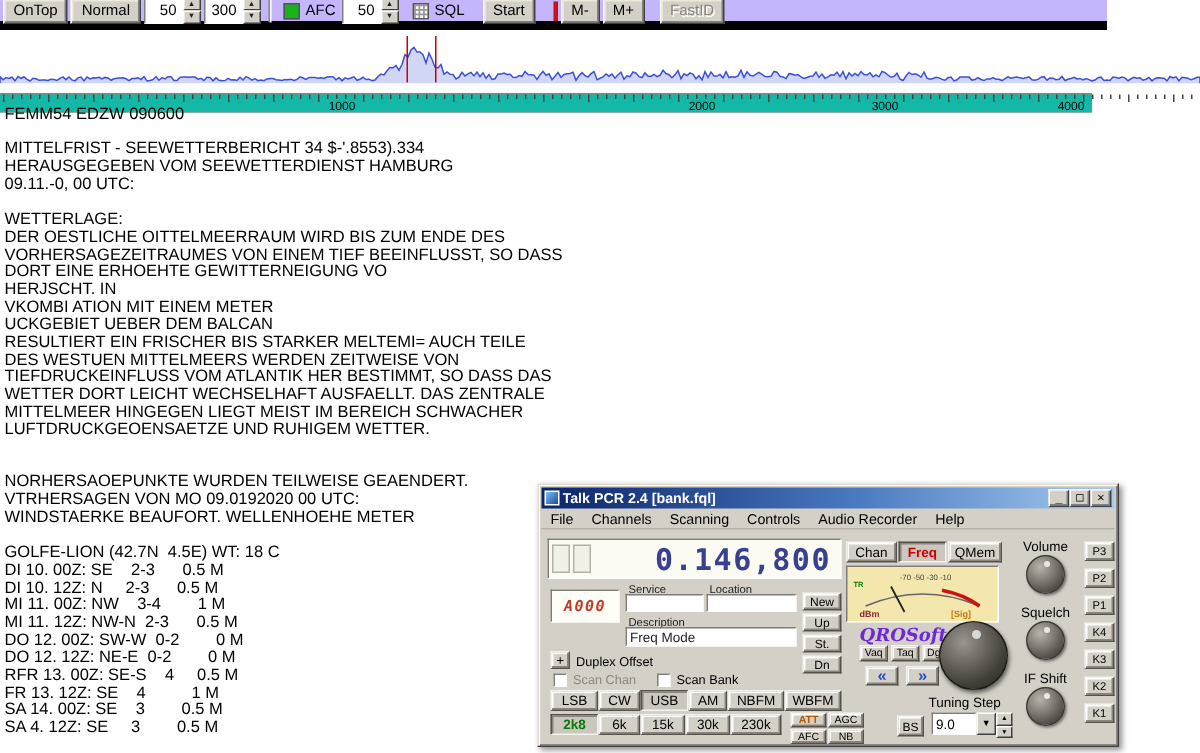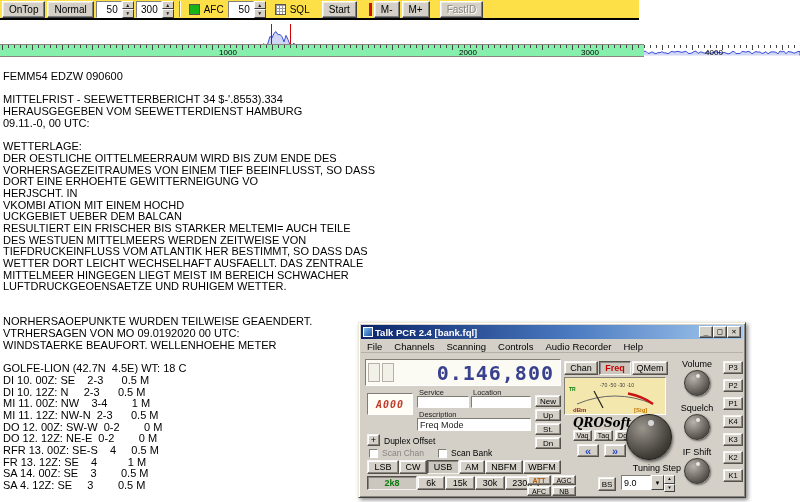--- a/index.html
+++ b/index.html
@@ -1,21 +1,21 @@
 <!DOCTYPE html>
 <html><head>
 <meta charset="utf-8">
 <style>
   *{margin:0;padding:0;box-sizing:border-box;}
   html,body{width:800px;height:502px;}
   body{position:relative;font-family:"Liberation Sans",sans-serif;background:#fff;overflow:hidden;}
 
   
-  .toolbar{position:absolute;left:0;top:0;width:639px;height:20px;background:#fde047;
-    border-bottom:2px solid #000000;display:flex;align-items:center;padding:1px 2px;gap:2px;
+  .toolbar{position:absolute;left:0;top:0;width:738px;height:20px;background:#c4b5fd;
+    border-bottom:6px solid #000000;display:flex;align-items:center;padding:1px 2px;gap:2px;
     font-size:10px;z-index:5;}
   .tbtn{height:17px;padding:0 6px;display:flex;align-items:center;background:#d4d0c8;
     border:1px solid;border-color:#fff #404040 #404040 #fff;
     box-shadow:inset -1px -1px 0 #808080,inset 1px 1px 0 #ece9d8;white-space:nowrap;}
   .tbtn.disabled{color:#8a867f;text-shadow:1px 1px 0 #fff;}
   .tspin{display:flex;height:17px;}
   .tspin .val{width:26px;background:#fff;border:1px solid;border-color:#808080 #fff #fff #808080;
     text-align:right;padding:2px 3px 0 0;}
   .tspin .arr{display:flex;flex-direction:column;width:12px;}
   .tspin .arr div{flex:1;background:#d4d0c8;border:1px solid;border-color:#fff #404040 #404040 #fff;
@@ -26,21 +26,21 @@
     background-image:linear-gradient(#999 1px,transparent 1px),linear-gradient(90deg,#999 1px,transparent 1px);
     background-size:3px 3px;}
   .tlabel{padding:0 2px;}
   .m-ind{width:3px;height:13px;background:#cc1111;margin-left:10px;}
   .ml8{margin-left:8px;}
 
   
   .spectrum{position:absolute;left:0;top:20px;width:800px;height:38px;background:#fff;}
   .spectrum svg{position:absolute;left:0;top:0;}
   .marker{position:absolute;top:4px;width:1px;height:31px;}
-  .ruler{position:absolute;left:0;top:44px;width:644px;height:13px;background:#86efac;
+  .ruler{position:absolute;left:0;top:62px;width:728px;height:13px;background:#14b8a6;
     border-top:1px solid #8a867f;border-bottom:1px solid #8a867f;}
   .tick{position:absolute;top:0;width:1px;background:#444;}
   .tick-label{position:absolute;top:3px;font-size:8px;color:#000;transform:translateX(-50%);}
 
   
   .textarea{position:absolute;left:3px;top:71px;width:795px;height:431px;font-size:11px;
     line-height:11.7px;color:#000;}
   .textarea div{white-space:pre;height:11.7px;}
 
   
@@ -75,21 +75,21 @@
     font-size:20px;color:#39418f;letter-spacing:1px;padding-right:4px;}
 
   .disp-btns{position:absolute;left:205px;top:38px;height:14px;display:flex;gap:1px;}
   .disp-btns .pbtn{height:14px;}
   .freq-active{color:#cc0000;font-weight:bold;}
 
   .meter-wrap{position:absolute;left:205px;top:54px;width:102px;height:38px;background:#f3e7ae;
     border:1px solid;border-color:#807c76 #fff #fff #807c76;}
 
   .logo{position:absolute;left:214px;top:93px;font-size:12px;font-weight:bold;font-style:italic;
-    color:#000000;font-family:"DejaVu Serif",serif;}
+    color:#6d28d9;font-family:"DejaVu Serif",serif;}
   .aux-row{position:absolute;left:214px;top:107px;display:flex;gap:2px;}
   .aux-row .pbtn{width:19px;height:11px;font-size:7px;}
   .arrow-row{position:absolute;left:218px;top:121px;display:flex;gap:5px;}
   .arrow-row .pbtn{width:22px;height:13px;color:#2b48c8;font-weight:bold;font-size:11px;}
 
   .knob-col{position:absolute;left:312px;top:0;width:52px;height:176px;}
   .knob-label{position:absolute;width:52px;text-align:center;font-size:9px;}
   .knob{position:absolute;left:13px;width:26px;height:26px;border-radius:50%;
     background:radial-gradient(circle at 35% 30%,#b8b4ac,#57534c 70%,#33302b);
     border:1px solid #3a3734;box-shadow:1px 1px 2px rgba(0,0,0,.5);}
@@ -115,21 +115,21 @@
   .scan-row{position:absolute;left:10px;top:125px;display:flex;align-items:center;gap:4px;font-size:8.5px;}
   .cb{width:9px;height:9px;background:#fff;border:1px solid;border-color:#807c76 #fff #fff #807c76;}
   .gray-lbl{color:#8a867f;}
   .mr10{margin-right:10px;}
 
   .tuning-knob{position:absolute;left:267px;top:91px;width:46px;height:46px;border-radius:50%;
     background:radial-gradient(circle at 35% 30%,#9a968e,#44403a 65%,#26231f);
     border:1px solid #1d1b18;box-shadow:1px 2px 3px rgba(0,0,0,.55);}
   .tuning-knob:after{content:"";position:absolute;left:21px;top:5px;width:6px;height:6px;
     border-radius:50%;background:#d8d8d8;}
-  .tstep-lbl{position:absolute;left:260px;top:140px;width:62px;text-align:right;font-size:9px;}
+  .tstep-lbl{position:absolute;left:260px;top:140px;width:62px;text-align:left;font-size:9px;}
   .tstep{position:absolute;left:262px;top:152px;display:flex;height:15px;}
   .tstep .tval{width:30px;background:#fff;border:1px solid;border-color:#807c76 #fff #fff #807c76;
     font-size:9px;padding:2px 2px 0;}
   .tstep .tdd{width:13px;background:#d4d0c8;border:1px solid;border-color:#fff #404040 #404040 #fff;
     font-size:6px;display:flex;align-items:center;justify-content:center;}
   .tstep .tspin{width:11px;display:flex;flex-direction:column;}
   .tstep .tspin div{flex:1;background:#d4d0c8;border:1px solid;border-color:#fff #404040 #404040 #fff;
     font-size:4.5px;line-height:5px;text-align:center;}
 
   .modes{position:absolute;left:8px;top:137px;display:flex;}
@@ -331,21 +331,21 @@
     <div> </div>
     <div>MITTELFRIST - SEEWETTERBERICHT 34 $-'.8553).334</div>
     <div>HERAUSGEGEBEN VOM SEEWETTERDIENST HAMBURG</div>
     <div>09.11.-0, 00 UTC:</div>
     <div> </div>
     <div>WETTERLAGE:</div>
     <div>DER OESTLICHE OITTELMEERRAUM WIRD BIS ZUM ENDE DES</div>
     <div>VORHERSAGEZEITRAUMES VON EINEM TIEF BEEINFLUSST, SO DASS</div>
     <div>DORT EINE ERHOEHTE GEWITTERNEIGUNG VO</div>
     <div>HERJSCHT. IN</div>
-    <div>VKOMBI ATION MIT EINEM HOCHD</div>
+    <div>VKOMBI ATION MIT EINEM METER</div>
     <div>UCKGEBIET UEBER DEM BALCAN</div>
     <div>RESULTIERT EIN FRISCHER BIS STARKER MELTEMI= AUCH TEILE</div>
     <div>DES WESTUEN MITTELMEERS WERDEN ZEITWEISE VON</div>
     <div>TIEFDRUCKEINFLUSS VOM ATLANTIK HER BESTIMMT, SO DASS DAS</div>
     <div>WETTER DORT LEICHT WECHSELHAFT AUSFAELLT. DAS ZENTRALE</div>
     <div>MITTELMEER HINGEGEN LIEGT MEIST IM BEREICH SCHWACHER</div>
     <div>LUFTDRUCKGEOENSAETZE UND RUHIGEM WETTER.</div>
     <div> </div>
     <div> </div>
     <div>NORHERSAOEPUNKTE WURDEN TEILWEISE GEAENDERT.</div>
@@ -473,21 +473,21 @@
 
   <div class="modes">
       <div class="pbtn" style="width: 32px;">LSB</div>
       <div class="pbtn" style="width: 28px;">CW</div>
       <div class="pbtn pressed" style="width: 32px;">USB</div>
       <div class="pbtn" style="width: 26px;">AM</div>
       <div class="pbtn" style="width: 38px;">NBFM</div>
       <div class="pbtn" style="width: 38px;">WBFM</div>
     </div>
   <div class="filters">
-      <div class="pbtn pressed active-filter" style="width: 50px; text-align: center;">2k8</div>
+      <div class="pbtn pressed active-filter" style="width: 32px; text-align: center;">2k8</div>
       <div class="pbtn" style="width: 28px;">6k</div>
       <div class="pbtn" style="width: 30px;">15k</div>
       <div class="pbtn" style="width: 30px;">30k</div>
       <div class="pbtn" style="width: 34px;">230k</div>
     </div>
   <div class="dsp">
       <div class="pbtn att">ATT</div>
       <div class="pbtn">AGC</div>
       <div class="pbtn">AFC</div>
       <div class="pbtn">NB</div>

